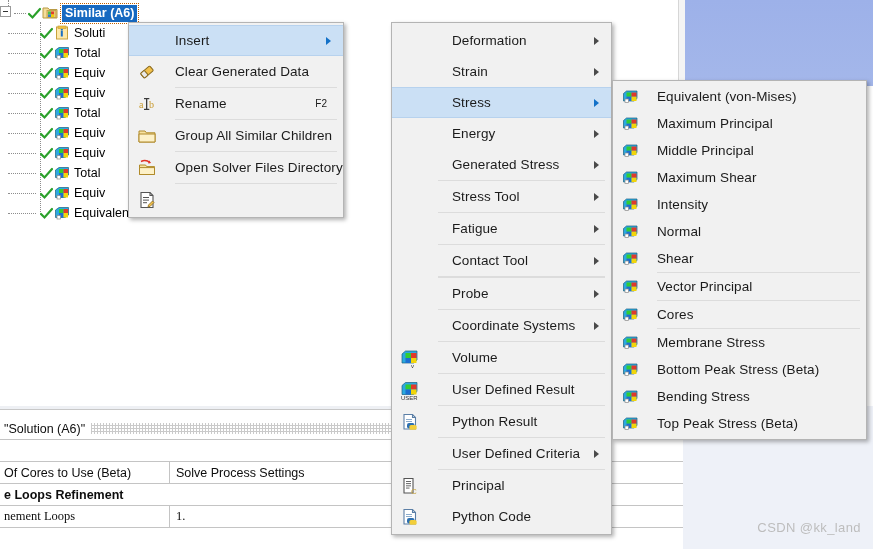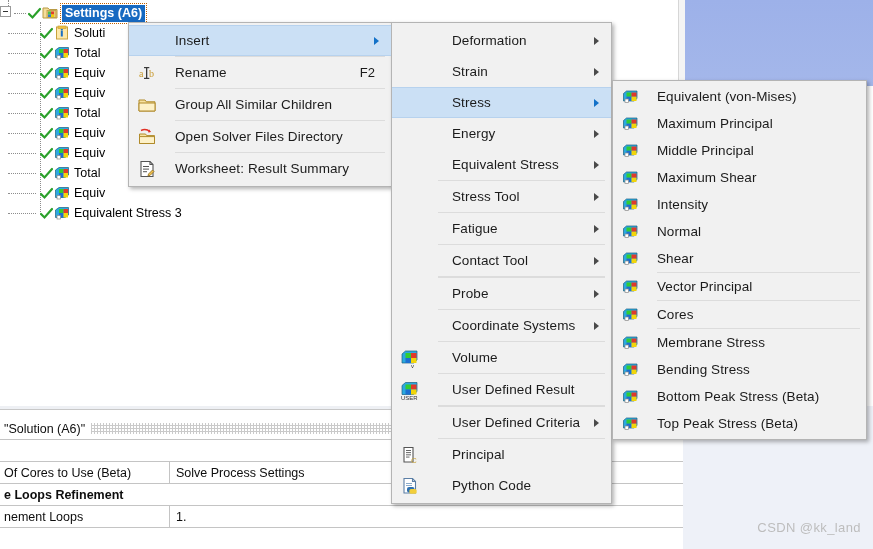--- a/index.html
+++ b/index.html
@@ -155,21 +155,21 @@
   .mi .mi-icon svg { display: block; }
   .mi .mi-label {
     margin-left: 46px;
     white-space: nowrap;
     font-size: 13.5px;
     letter-spacing: 0.1px;
   }
   .mi .mi-accel {
     position: absolute;
     right: 16px;
-    font-size: 13px;
+    font-size: 10px;
     color: #1b1b1b;
   }
   .mi .mi-arrow {
     position: absolute;
     right: 12px;
     width: 0;
     height: 0;
     border-left: 5px solid #4a4a4a;
     border-top: 4px solid transparent;
     border-bottom: 4px solid transparent;
@@ -188,21 +188,21 @@
     background: #dcdcdc;
     margin: 0 6px 0 46px;
     position: relative;
     z-index: 2;
   }
 
   
   #menu1 {
     left: 128px;
     top: 22px;
-    width: 264px;
+    width: 216px;
   }
   #menu2 {
     left: 391px;
     top: 22px;
     width: 221px;
   }
   #menu3 {
     left: 612px;
     top: 80px;
     width: 255px;
@@ -345,21 +345,21 @@
       <span class="ico">
         <svg width="16" height="16" viewBox="0 0 16 16">
           <path d="M1 3 h5 l1.2 1.5 H15 V13 H1 Z" fill="#f5dd9a" stroke="#b89a44" stroke-width="1"></path>
           <rect x="5" y="5.5" width="9" height="7" fill="#e8c876" stroke="#b89a44" stroke-width=".8"></rect>
           <rect x="6" y="6.5" width="3" height="3" fill="#4dbf4d"></rect>
           <rect x="9" y="6.5" width="3" height="3" fill="#e23d2e"></rect>
           <rect x="6" y="9.5" width="3" height="2.5" fill="#2f7bd4"></rect>
           <rect x="9" y="9.5" width="3" height="2.5" fill="#f0d000"></rect>
         </svg>
       </span>
-      <span class="tree-label sel-label">Settings (A6)</span>
+      <span class="tree-label sel-label">Similar (A6)</span>
     </div>
 
     <div class="tree-row" style="left:40px; top:23px;">
       <span class="dot-h" style="left:-32px;top:10px;width:28px;"></span>
       <span class="check">
         <svg width="13" height="13" viewBox="0 0 13 13">
             <path d="M1 7 L4.5 10.5 L12 2" stroke="#2aa02a" stroke-width="2.2" fill="none" stroke-linecap="round"></path>
           </svg>
       </span>
       <span class="ico">
@@ -566,39 +566,50 @@
 
     <div class="det-row" style="top:56px;">
       <span class="det-cell-a">Of Cores to Use (Beta)</span>
       <span class="det-cell-b">Solve Process Settings</span>
     </div>
 
     <div class="det-row header-row" style="top:78px;">
       <span class="det-cell-a">e Loops Refinement</span>
     </div>
 
-    <div class="det-row" style="top:100px;">
+    <div class="det-row" style="top:100px;font-family:Liberation Serif, serif;">
       <span class="det-cell-a">nement Loops</span>
       <span class="det-cell-b">1.</span>
     </div>
 
     <div class="det-row det-blank" style="top:122px;"></div>
   </div>
 
   <div class="detail-right-fill"></div>
 
   <div class="menu" id="menu1">
     <div class="menu-inner">
       <div class="gutter"></div>
 
       <div class="mi hl">
         <span class="mi-label">Insert</span>
         <span class="mi-arrow"></span>
       </div>
 
+      <div class="mi">
+        <span class="mi-icon">
+          <svg width="20" height="20" viewBox="0 0 20 20">
+            <g transform="rotate(-40 10 10)">
+              <rect x="4" y="7" width="12" height="6" rx="1" fill="#f2c14b" stroke="#8a6a1e" stroke-width="1"></rect>
+              <rect x="4" y="7" width="5" height="6" rx="1" fill="#e9e9e9" stroke="#8a6a1e" stroke-width="1"></rect>
+            </g>
+          </svg>
+        </span>
+        <span class="mi-label">Clear Generated Data</span>
+      </div>
       <div class="sep"></div>
 
       <div class="mi">
         <span class="mi-icon">
           <svg width="20" height="20" viewBox="0 0 20 20">
             <text x="2" y="14" font-family="Liberation Serif, serif" font-size="10" fill="#c89a2e">a</text>
             <text x="12" y="14" font-family="Liberation Serif, serif" font-size="10" fill="#c89a2e">b</text>
             <rect x="9" y="4" width="1.3" height="12" fill="#3a3a3a"></rect>
             <rect x="7" y="4" width="5.3" height="1.2" fill="#3a3a3a"></rect>
             <rect x="7" y="14.8" width="5.3" height="1.2" fill="#3a3a3a"></rect>
@@ -637,21 +648,20 @@
         <span class="mi-icon">
           <svg width="20" height="20" viewBox="0 0 20 20">
             <path d="M4 2.5 H13 L16 5.5 V17.5 H4 Z" fill="#ffffff" stroke="#555" stroke-width="1.1"></path>
             <path d="M13 2.5 V5.5 H16" fill="none" stroke="#555" stroke-width="1.1"></path>
             <rect x="6" y="7" width="6" height="1" fill="#555"></rect>
             <rect x="6" y="9.6" width="6" height="1" fill="#555"></rect>
             <rect x="6" y="12.2" width="4" height="1" fill="#555"></rect>
             <path d="M11.5 15 L15.5 11 L17 12.5 L13 16.5 L11 17 Z" fill="#f2c14b" stroke="#8a6a1e" stroke-width=".8"></path>
           </svg>
         </span>
-        <span class="mi-label">Worksheet: Result Summary</span>
       </div>
     </div>
   </div>
 
   <div class="menu" id="menu2">
     <div class="menu-inner">
       <div class="gutter"></div>
 
       <div class="mi">
         <span class="mi-label">Deformation</span>
@@ -667,21 +677,21 @@
         <span class="mi-label">Stress</span>
         <span class="mi-arrow"></span>
       </div>
 
       <div class="mi">
         <span class="mi-label">Energy</span>
         <span class="mi-arrow"></span>
       </div>
 
       <div class="mi">
-        <span class="mi-label">Equivalent Stress</span>
+        <span class="mi-label">Generated Stress</span>
         <span class="mi-arrow"></span>
       </div>
       <div class="sep"></div>
 
       <div class="mi">
         <span class="mi-label">Stress Tool</span>
         <span class="mi-arrow"></span>
       </div>
       <div class="sep"></div>
 
@@ -734,20 +744,33 @@
             <rect x="11" y="4.5" width="5.5" height="5" fill="#e03a2a"></rect>
             <rect x="5.5" y="9.5" width="5.5" height="5" fill="#1d6fd0"></rect>
             <rect x="11" y="9.5" width="5.5" height="5" fill="#f2d50a"></rect>
             <text x="1" y="19.5" font-family="Liberation Sans, sans-serif" font-size="6" fill="#333">USER</text>
           </svg>
         </span>
         <span class="mi-label">User Defined Result</span>
       </div>
       <div class="sep"></div>
 
+      <div class="mi">
+        <span class="mi-icon">
+          <svg width="20" height="20" viewBox="0 0 20 20">
+            <path d="M4 2.5 H12.5 L15.5 5.5 V17 H4 Z" fill="#ffffff" stroke="#5b7fa6" stroke-width="1.1"></path>
+            <path d="M12.5 2.5 V5.5 H15.5" fill="none" stroke="#5b7fa6" stroke-width="1.1"></path>
+            <rect x="6" y="7" width="6" height=".9" fill="#7ea2c6"></rect>
+            <rect x="6" y="9" width="6" height=".9" fill="#7ea2c6"></rect>
+            <path d="M9 11 h3.5 a2 2 0 0 1 2 2 v1.5 a2 2 0 0 1 -2 2 h-3.5 a2 2 0 0 1 -2 -2 v-1.5 a2 2 0 0 1 2 -2 Z" fill="#2c6fb1"></path>
+            <path d="M11 13 h4 a1.6 1.6 0 0 1 1.6 1.6 v1.6 a1.6 1.6 0 0 1 -1.6 1.6 h-4 a1.6 1.6 0 0 1 -1.6 -1.6 v-1.6 a1.6 1.6 0 0 1 1.6 -1.6 Z" fill="#f2ce3a"></path>
+          </svg>
+        </span>
+        <span class="mi-label">Python Result</span>
+      </div>
       <div class="sep"></div>
 
       <div class="mi">
         <span class="mi-label">User Defined Criteria</span>
         <span class="mi-arrow"></span>
       </div>
       <div class="sep"></div>
 
       <div class="mi">
         <span class="mi-icon">
@@ -931,35 +954,35 @@
         <span class="mi-icon">
           <svg width="18" height="18" viewBox="0 0 18 18">
             <path d="M1.5 5.5 L4.5 3 L15 3 L15 10.5 L12 13 L1.5 13 Z" fill="#2aa9e0" stroke="#1a6080" stroke-width=".7"></path>
             <rect x="4.5" y="4.5" width="5" height="4.2" fill="#33cc33"></rect>
             <rect x="9.5" y="4.5" width="5" height="4.2" fill="#e03a2a"></rect>
             <rect x="4.5" y="8.7" width="5" height="4.3" fill="#1d6fd0"></rect>
             <rect x="9.5" y="8.7" width="5" height="4.3" fill="#f2d50a"></rect>
             <rect x="3" y="11" width="3.5" height="3.5" fill="#fff" stroke="#888" stroke-width=".7"></rect>
           </svg>
         </span>
+        <span class="mi-label">Bottom Peak Stress (Beta)</span>
+      </div>
+
+      <div class="mi">
+        <span class="mi-icon">
+          <svg width="18" height="18" viewBox="0 0 18 18">
+            <path d="M1.5 5.5 L4.5 3 L15 3 L15 10.5 L12 13 L1.5 13 Z" fill="#2aa9e0" stroke="#1a6080" stroke-width=".7"></path>
+            <rect x="4.5" y="4.5" width="5" height="4.2" fill="#33cc33"></rect>
+            <rect x="9.5" y="4.5" width="5" height="4.2" fill="#e03a2a"></rect>
+            <rect x="4.5" y="8.7" width="5" height="4.3" fill="#1d6fd0"></rect>
+            <rect x="9.5" y="8.7" width="5" height="4.3" fill="#f2d50a"></rect>
+            <rect x="3" y="11" width="3.5" height="3.5" fill="#fff" stroke="#888" stroke-width=".7"></rect>
+          </svg>
+        </span>
         <span class="mi-label">Bending Stress</span>
-      </div>
-
-      <div class="mi">
-        <span class="mi-icon">
-          <svg width="18" height="18" viewBox="0 0 18 18">
-            <path d="M1.5 5.5 L4.5 3 L15 3 L15 10.5 L12 13 L1.5 13 Z" fill="#2aa9e0" stroke="#1a6080" stroke-width=".7"></path>
-            <rect x="4.5" y="4.5" width="5" height="4.2" fill="#33cc33"></rect>
-            <rect x="9.5" y="4.5" width="5" height="4.2" fill="#e03a2a"></rect>
-            <rect x="4.5" y="8.7" width="5" height="4.3" fill="#1d6fd0"></rect>
-            <rect x="9.5" y="8.7" width="5" height="4.3" fill="#f2d50a"></rect>
-            <rect x="3" y="11" width="3.5" height="3.5" fill="#fff" stroke="#888" stroke-width=".7"></rect>
-          </svg>
-        </span>
-        <span class="mi-label">Bottom Peak Stress (Beta)</span>
       </div>
 
       <div class="mi">
         <span class="mi-icon">
           <svg width="18" height="18" viewBox="0 0 18 18">
             <path d="M1.5 5.5 L4.5 3 L15 3 L15 10.5 L12 13 L1.5 13 Z" fill="#2aa9e0" stroke="#1a6080" stroke-width=".7"></path>
             <rect x="4.5" y="4.5" width="5" height="4.2" fill="#33cc33"></rect>
             <rect x="9.5" y="4.5" width="5" height="4.2" fill="#e03a2a"></rect>
             <rect x="4.5" y="8.7" width="5" height="4.3" fill="#1d6fd0"></rect>
             <rect x="9.5" y="8.7" width="5" height="4.3" fill="#f2d50a"></rect>

